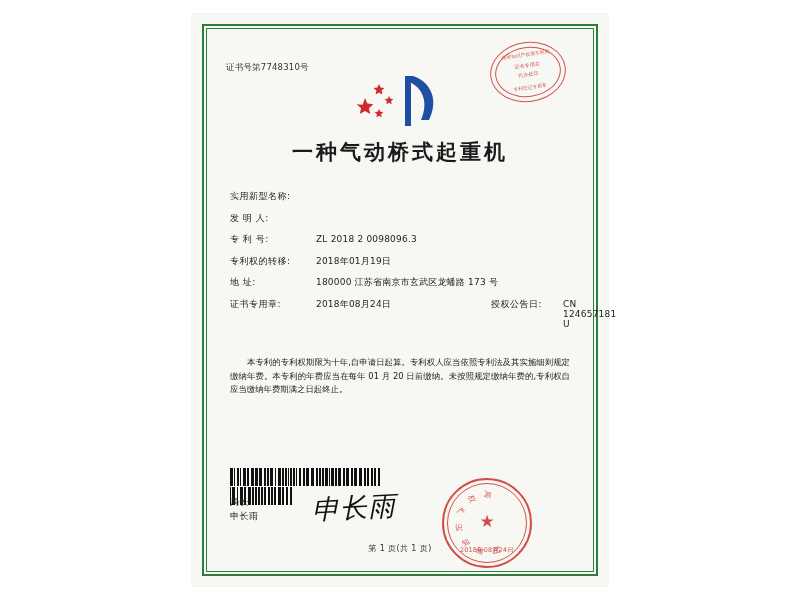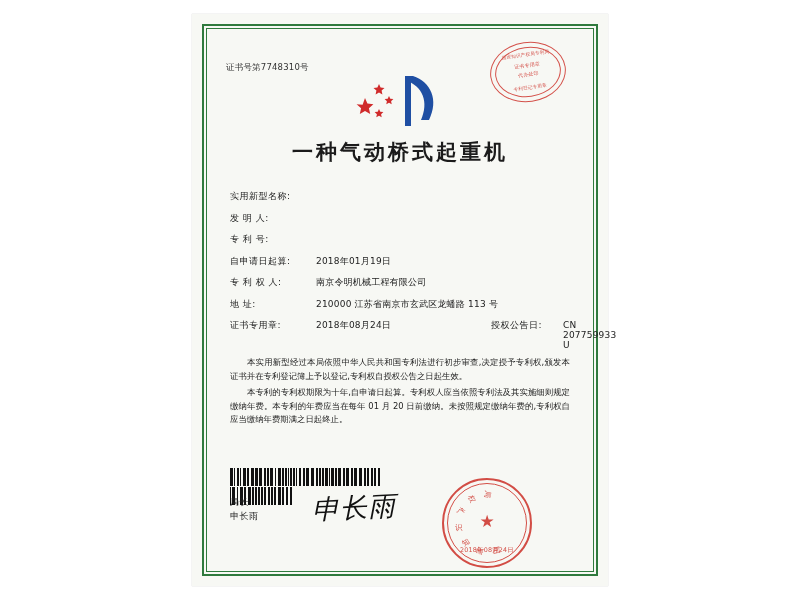--- a/index.html
+++ b/index.html
@@ -308,43 +308,39 @@
 
       <div class="fields">
         <div class="field-row">
           <div class="field-label">实用新型名称:</div>
         </div>
         <div class="field-row">
           <div class="field-label">发 明 人:</div>
         </div>
         <div class="field-row">
           <div class="field-label">专 利 号:</div>
-        </div>
-        <div class="field-row">
-          <div class="field-label">自申请日起算:</div>
+          <div class="field-value">ZL 2018 2 0098096.3</div>
+        </div>
+        <div class="field-row">
+          <div class="field-label">专利权的转移:</div>
           <div class="field-value">2018年01月19日</div>
         </div>
         <div class="field-row">
-          <div class="field-label">专 利 权 人:</div>
-          <div class="field-value">南京令明机械工程有限公司</div>
-        </div>
-        <div class="field-row">
           <div class="field-label">地      址:</div>
-          <div class="field-value">210000 江苏省南京市玄武区龙蟠路 113 号</div>
+          <div class="field-value">180000 江苏省南京市玄武区龙蟠路 173 号</div>
         </div>
         <div class="field-row split">
           <div class="field-label">证书专用章:</div>
           <div class="field-value">2018年08月24日</div>
           <div class="field-label2">授权公告日:</div>
-          <div class="field-value2">CN 207759933 U</div>
+          <div class="field-value2">CN 124657181 U</div>
         </div>
       </div>
 
       <div class="paras">
-        <p>本实用新型经过本局依照中华人民共和国专利法进行初步审查,决定授予专利权,颁发本证书并在专利登记簿上予以登记,专利权自授权公告之日起生效。</p>
         <p>本专利的专利权期限为十年,自申请日起算。专利权人应当依照专利法及其实施细则规定缴纳年费。本专利的年费应当在每年 01 月 20 日前缴纳。未按照规定缴纳年费的,专利权自应当缴纳年费期满之日起终止。</p>
       </div>
 
       <div class="barcode" id="barcode"><span style="width:3px"></span><span style="width:1px;background:transparent"></span><span style="width:1px"></span><span style="width:2px;background:transparent"></span><span style="width:2px"></span><span style="width:1px;background:transparent"></span><span style="width:1px"></span><span style="width:2px;background:transparent"></span><span style="width:3px"></span><span style="width:1px;background:transparent"></span><span style="width:2px"></span><span style="width:2px;background:transparent"></span><span style="width:3px"></span><span style="width:1px;background:transparent"></span><span style="width:3px"></span><span style="width:1px;background:transparent"></span><span style="width:3px"></span><span style="width:2px;background:transparent"></span><span style="width:2px"></span><span style="width:1px;background:transparent"></span><span style="width:2px"></span><span style="width:1px;background:transparent"></span><span style="width:3px"></span><span style="width:2px;background:transparent"></span><span style="width:1px"></span><span style="width:2px;background:transparent"></span><span style="width:3px"></span><span style="width:1px;background:transparent"></span><span style="width:2px"></span><span style="width:1px;background:transparent"></span><span style="width:2px"></span><span style="width:1px;background:transparent"></span><span style="width:1px"></span><span style="width:1px;background:transparent"></span><span style="width:2px"></span><span style="width:1px;background:transparent"></span><span style="width:2px"></span><span style="width:1px;background:transparent"></span><span style="width:1px"></span><span style="width:2px;background:transparent"></span><span style="width:2px"></span><span style="width:2px;background:transparent"></span><span style="width:2px"></span><span style="width:1px;background:transparent"></span><span style="width:3px"></span><span style="width:2px;background:transparent"></span><span style="width:3px"></span><span style="width:2px;background:transparent"></span><span style="width:2px"></span><span style="width:1px;background:transparent"></span><span style="width:2px"></span><span style="width:1px;background:transparent"></span><span style="width:2px"></span><span style="width:1px;background:transparent"></span><span style="width:3px"></span><span style="width:1px;background:transparent"></span><span style="width:1px"></span><span style="width:1px;background:transparent"></span><span style="width:3px"></span><span style="width:1px;background:transparent"></span><span style="width:2px"></span><span style="width:1px;background:transparent"></span><span style="width:3px"></span><span style="width:2px;background:transparent"></span><span style="width:2px"></span><span style="width:1px;background:transparent"></span><span style="width:3px"></span><span style="width:2px;background:transparent"></span><span style="width:2px"></span><span style="width:1px;background:transparent"></span><span style="width:3px"></span><span style="width:2px;background:transparent"></span><span style="width:3px"></span><span style="width:2px;background:transparent"></span><span style="width:2px"></span><span style="width:1px;background:transparent"></span><span style="width:2px"></span><span style="width:2px;background:transparent"></span><span style="width:2px"></span><span style="width:1px;background:transparent"></span><span style="width:2px"></span><span style="width:2px;background:transparent"></span><span style="width:2px"></span><span style="width:2px;background:transparent"></span><span style="width:1px"></span><span style="width:1px;background:transparent"></span><span style="width:3px"></span><span style="width:2px;background:transparent"></span><span style="width:1px"></span><span style="width:2px;background:transparent"></span><span style="width:3px"></span><span style="width:1px;background:transparent"></span><span style="width:2px"></span><span style="width:2px;background:transparent"></span><span style="width:3px"></span><span style="width:1px;background:transparent"></span><span style="width:2px"></span><span style="width:1px;background:transparent"></span><span style="width:2px"></span><span style="width:1px;background:transparent"></span><span style="width:2px"></span><span style="width:1px;background:transparent"></span><span style="width:2px"></span><span style="width:1px;background:transparent"></span><span style="width:2px"></span><span style="width:2px;background:transparent"></span><span style="width:2px"></span><span style="width:1px;background:transparent"></span><span style="width:2px"></span><span style="width:1px;background:transparent"></span><span style="width:2px"></span><span style="width:2px;background:transparent"></span><span style="width:3px"></span><span style="width:1px;background:transparent"></span><span style="width:2px"></span><span style="width:2px;background:transparent"></span><span style="width:2px"></span><span style="width:2px;background:transparent"></span><span style="width:2px"></span><span style="width:2px;background:transparent"></span></div>
 
       <div class="sig-block">
         <div>局长</div>
         <div>申长雨</div>
       </div>
       <div class="signature">申长雨</div>
@@ -357,15 +353,16 @@
             <span style="transform: rotate(-123.333deg) translate(0px, -32px) rotate(90deg);">知</span>
             <span style="transform: rotate(-90deg) translate(0px, -32px) rotate(90deg);">识</span>
             <span style="transform: rotate(-56.6667deg) translate(0px, -32px) rotate(90deg);">产</span>
             <span style="transform: rotate(-23.3333deg) translate(0px, -32px) rotate(90deg);">权</span>
             <span style="transform: rotate(10deg) translate(0px, -32px) rotate(90deg);">局</span>
           </div>
         <div class="seal-star">★</div>
         <div class="seal-date">2018年08月24日</div>
       </div>
 
+      <div class="page-footer">第 1 页(共 1 页)</div>
     </div>
   </div>
 </div>
 
 </body></html>

